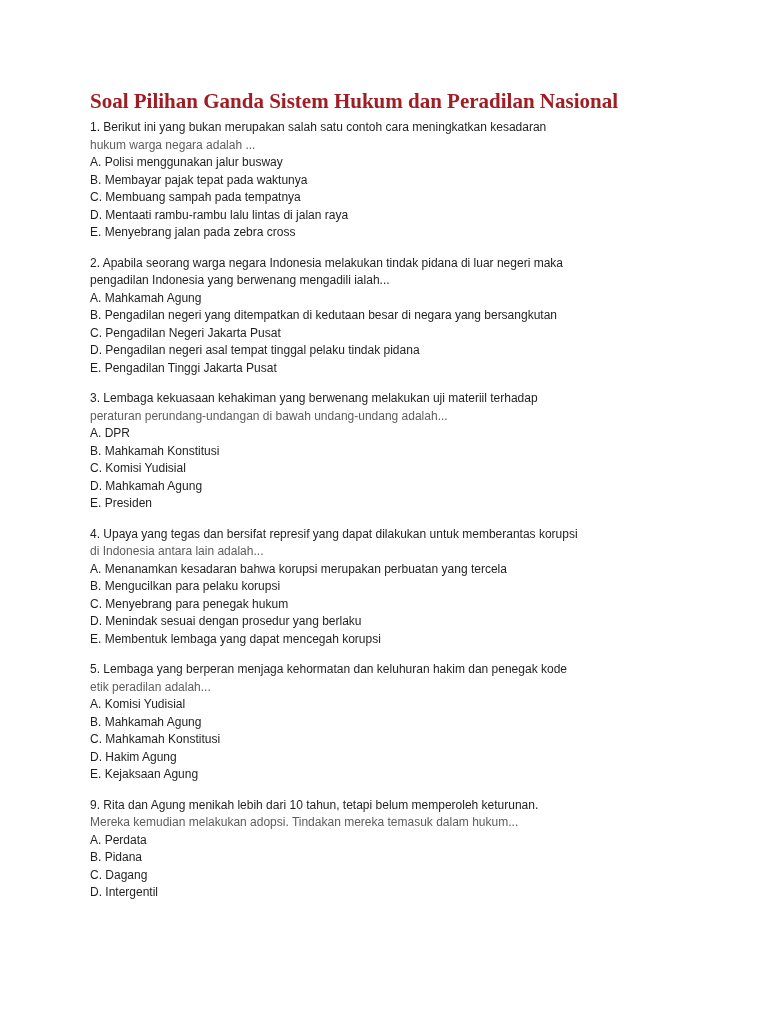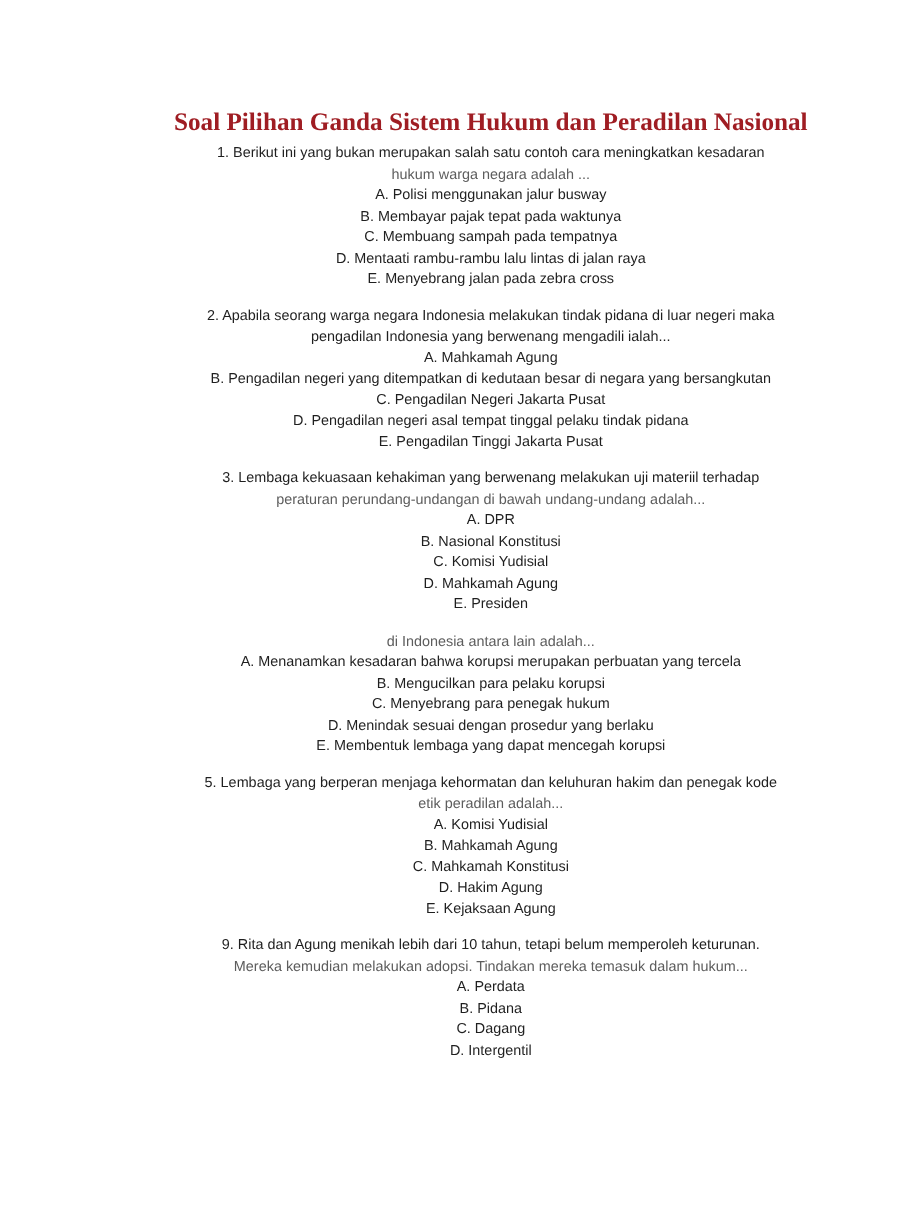--- a/index.html
+++ b/index.html
@@ -15,21 +15,20 @@
     height: 1024px;
     background: var(--bg);
     font-family: "Liberation Sans", sans-serif;
     overflow: hidden;
   }
   .page {
     width: 768px;
     height: 1024px;
     padding: 89px 40px 0 90px;
     background: var(--bg);
-    text-align: center;
   }
   .title {
     font-family: "Liberation Serif", serif;
     font-weight: bold;
     font-size: 21px;
     line-height: 24px;
     margin: 0 0 6px 0;
     color: var(--title-color);
     white-space: nowrap;
   }
@@ -77,29 +76,30 @@
         </div>
   </section>
 
   <section class="question">
     <div class="stem">
           <div class="line">3. Lembaga kekuasaan kehakiman yang berwenang melakukan uji materiil terhadap</div>
           <div class="line faded">peraturan perundang-undangan di bawah undang-undang adalah...</div>
         </div>
     <div class="options">
           <div class="line">A. DPR</div>
-          <div class="line">B. Nasional Konstitusi</div>
+          <div class="line">B. Mahkamah Konstitusi</div>
           <div class="line">C. Komisi Yudisial</div>
           <div class="line">D. Mahkamah Agung</div>
           <div class="line">E. Presiden</div>
         </div>
   </section>
 
   <section class="question">
     <div class="stem">
+          <div class="line">4. Upaya yang tegas dan bersifat represif yang dapat dilakukan untuk memberantas korupsi</div>
           <div class="line faded">di Indonesia antara lain adalah...</div>
         </div>
     <div class="options">
           <div class="line">A. Menanamkan kesadaran bahwa korupsi merupakan perbuatan yang tercela</div>
           <div class="line">B. Mengucilkan para pelaku korupsi</div>
           <div class="line">C. Menyebrang para penegak hukum</div>
           <div class="line">D. Menindak sesuai dengan prosedur yang berlaku</div>
           <div class="line">E. Membentuk lembaga yang dapat mencegah korupsi</div>
         </div>
   </section>

